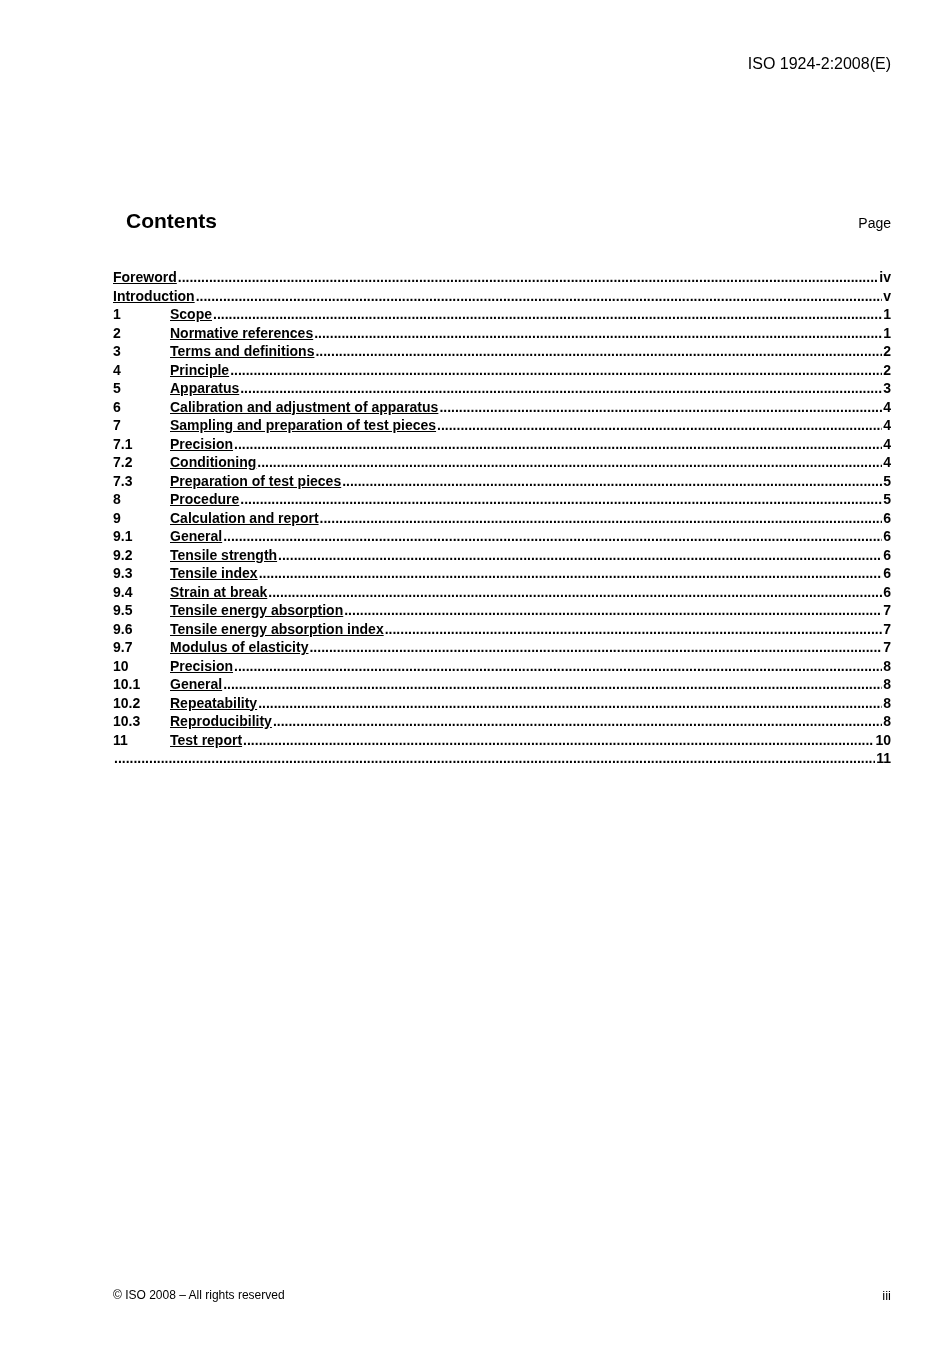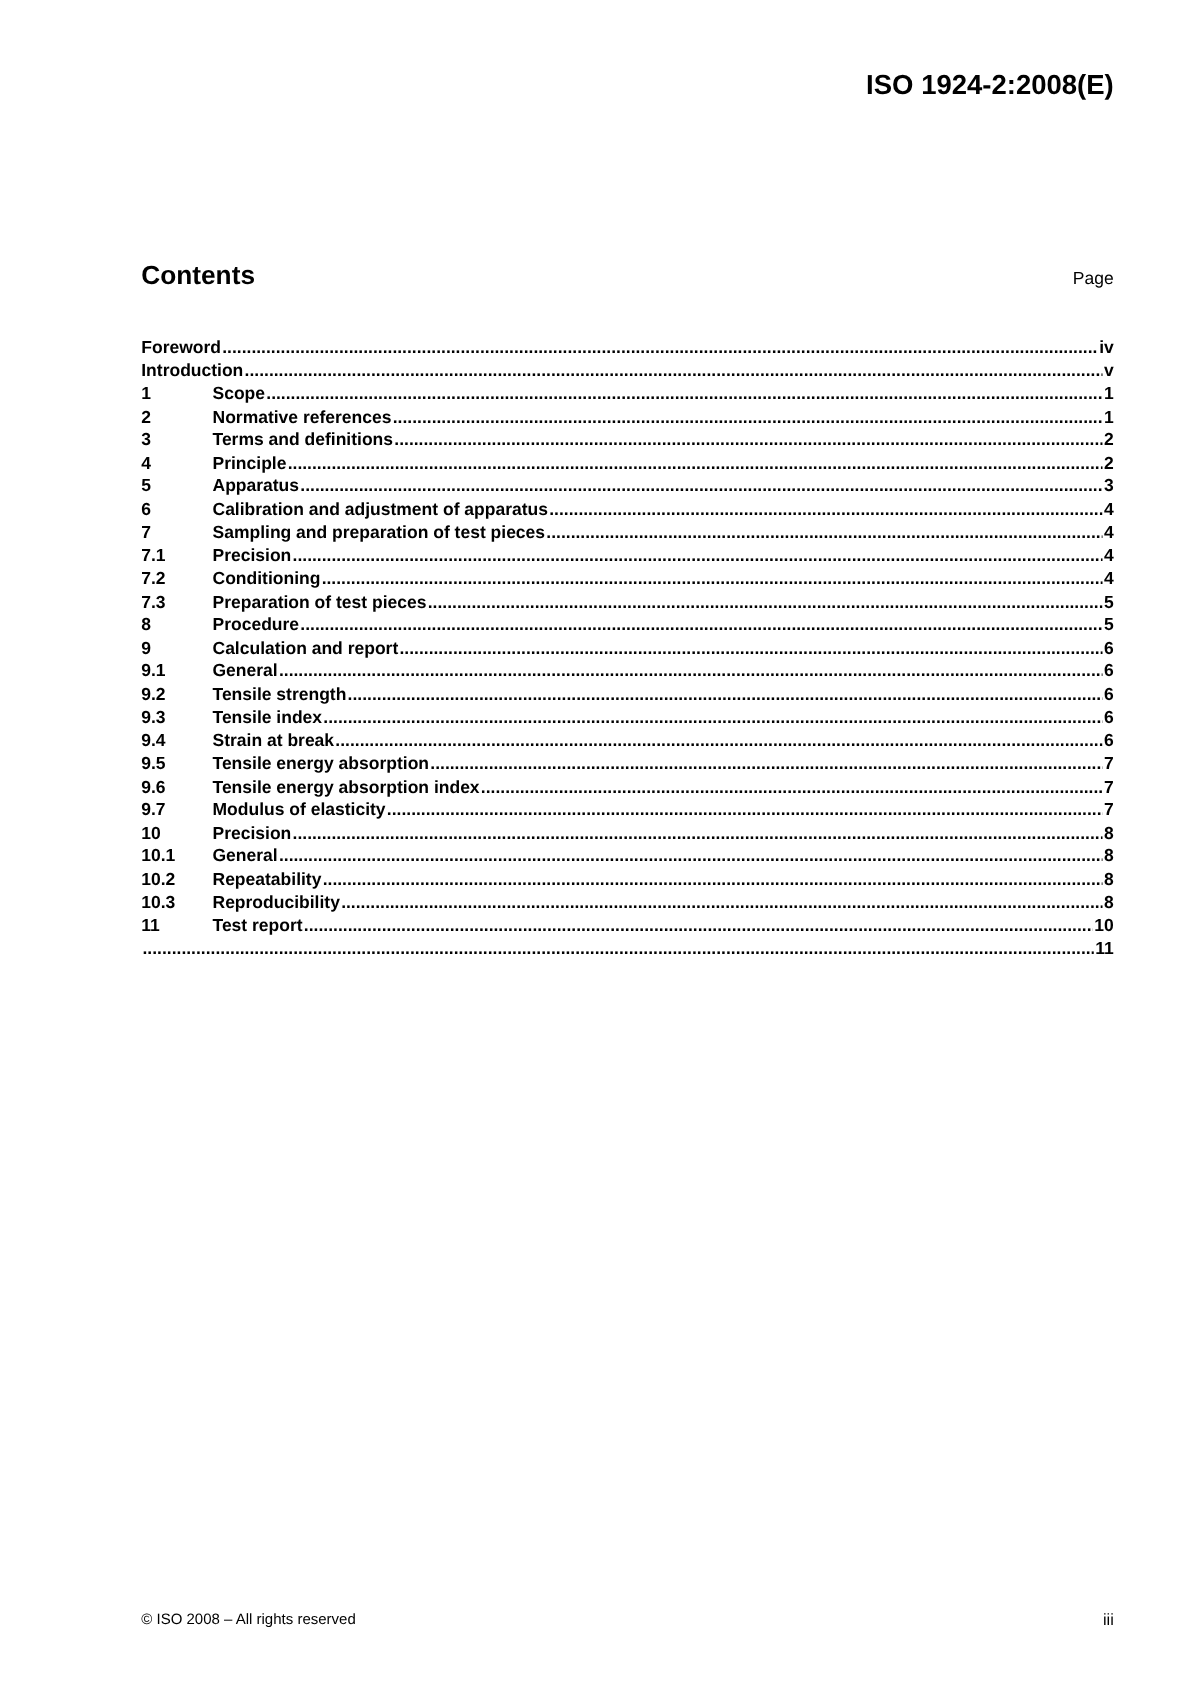--- a/index.html
+++ b/index.html
@@ -2,36 +2,36 @@
 <html><head>
 <meta charset="utf-8">
 <style>
   html, body { margin: 0; padding: 0; background: #ffffff; }
   body {
     width: 950px; height: 1345px; position: relative; overflow: hidden;
     font-family: "Liberation Sans", sans-serif; color: #000;
   }
   .doc-id {
     position: absolute; top: 55px; right: 59px;
-    font-size: 22px; font-weight: bold;
+    font-size: 16px; font-weight: normal;
   }
   .contents-head {
-    position: absolute; top: 209px; left: 113px; right: 59px;
+    position: absolute; top: 209px; left: 126px; right: 59px;
     display: flex; justify-content: space-between; align-items: baseline;
   }
   .contents-title { font-size: 21px; font-weight: bold; }
   .page-label { font-size: 14px; }
   .toc { position: absolute; top: 268px; left: 113px; width: 778px; }
   .toc-row {
     display: flex; align-items: baseline; height: 18.5px;
     font-size: 14px; font-weight: bold; line-height: 18.5px;
   }
   .toc-row.gap { margin-top: 0; }
   .toc-num { width: 57px; flex: 0 0 57px; }
-  .toc-title { white-space: nowrap; }
+  .toc-title { white-space: nowrap; text-decoration: underline; }
   .toc-title .normal { font-weight: normal; }
   .toc-dots {
     flex: 1 1 auto; overflow: hidden; white-space: nowrap;
     margin: 0 1px; letter-spacing: 0px;
   }
   .toc-dots::after {
     content: "........................................................................................................................................................................................................................................................................";
     font-weight: bold;
   }
   .toc-page { flex: 0 0 auto; text-align: right; }

